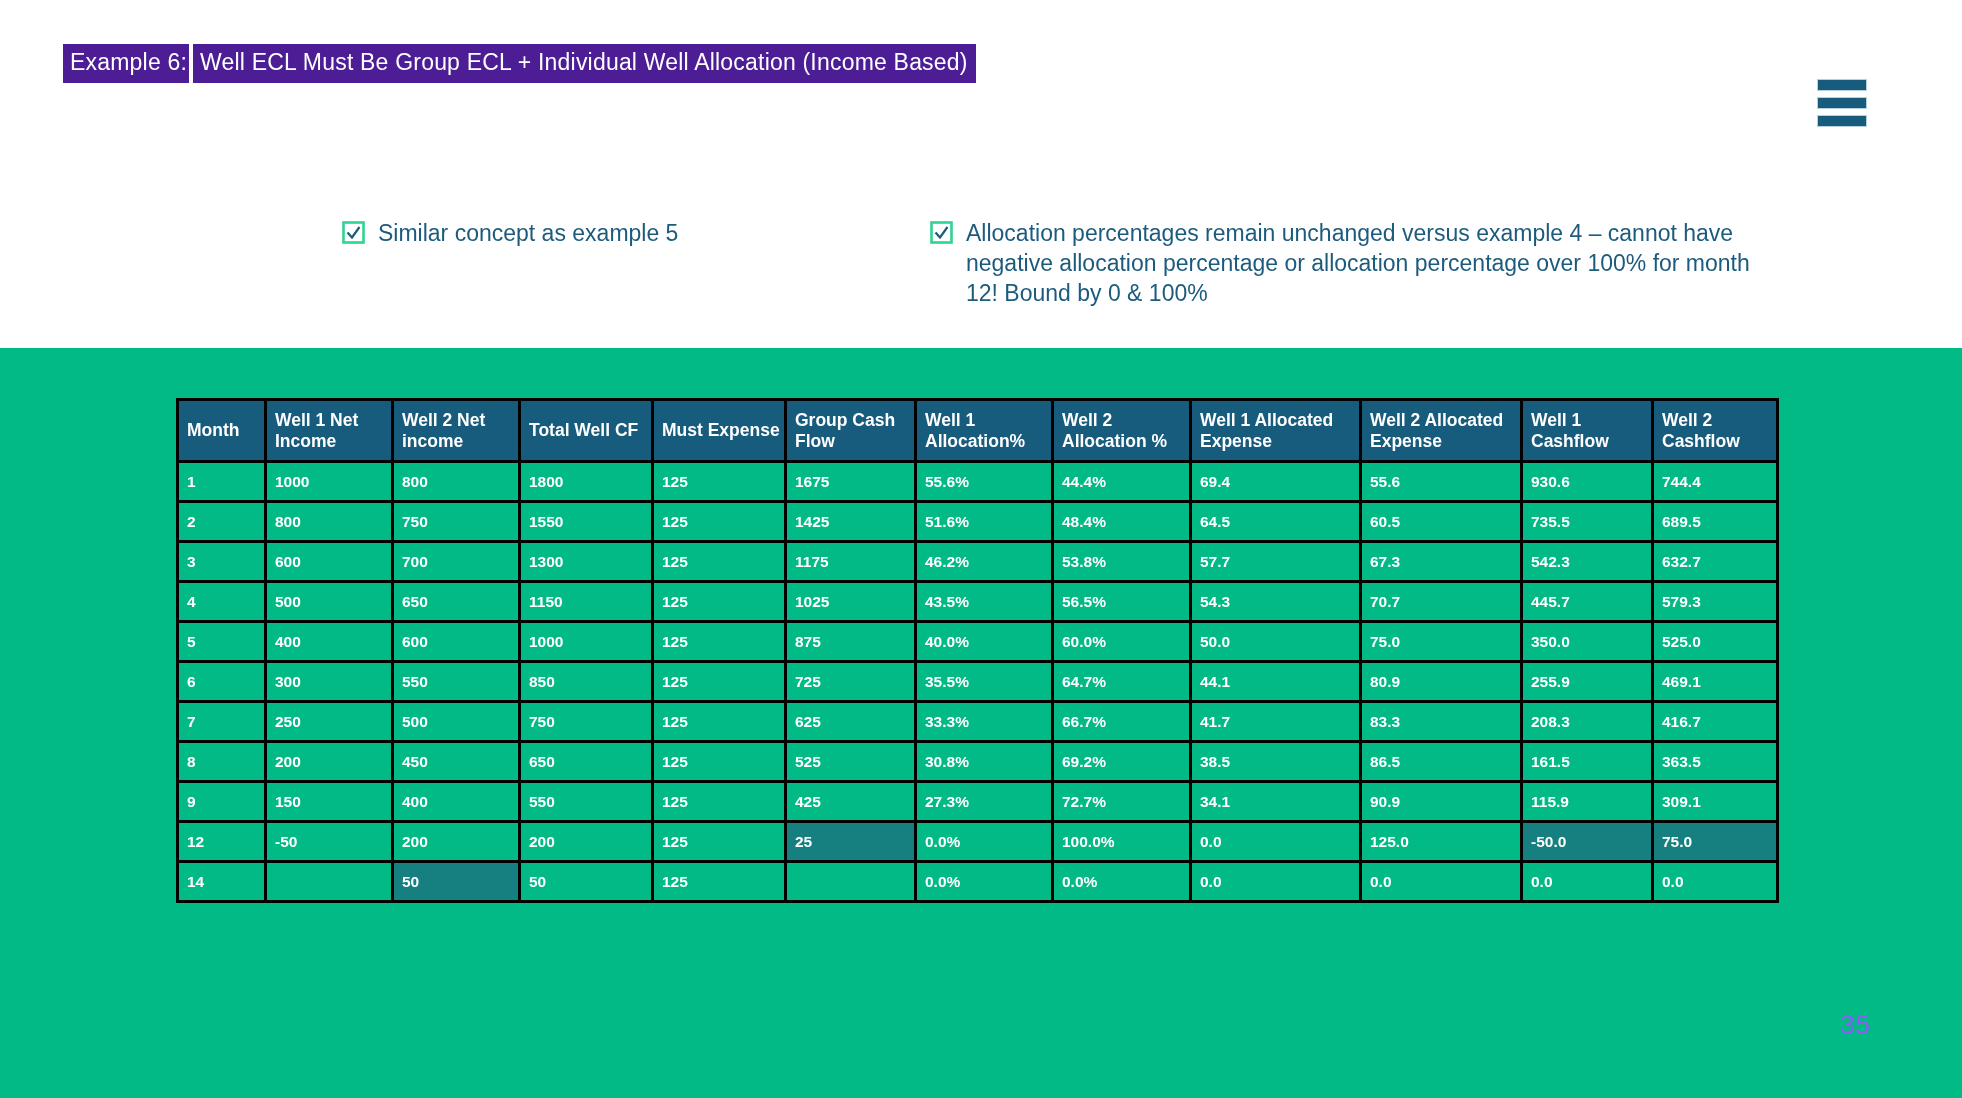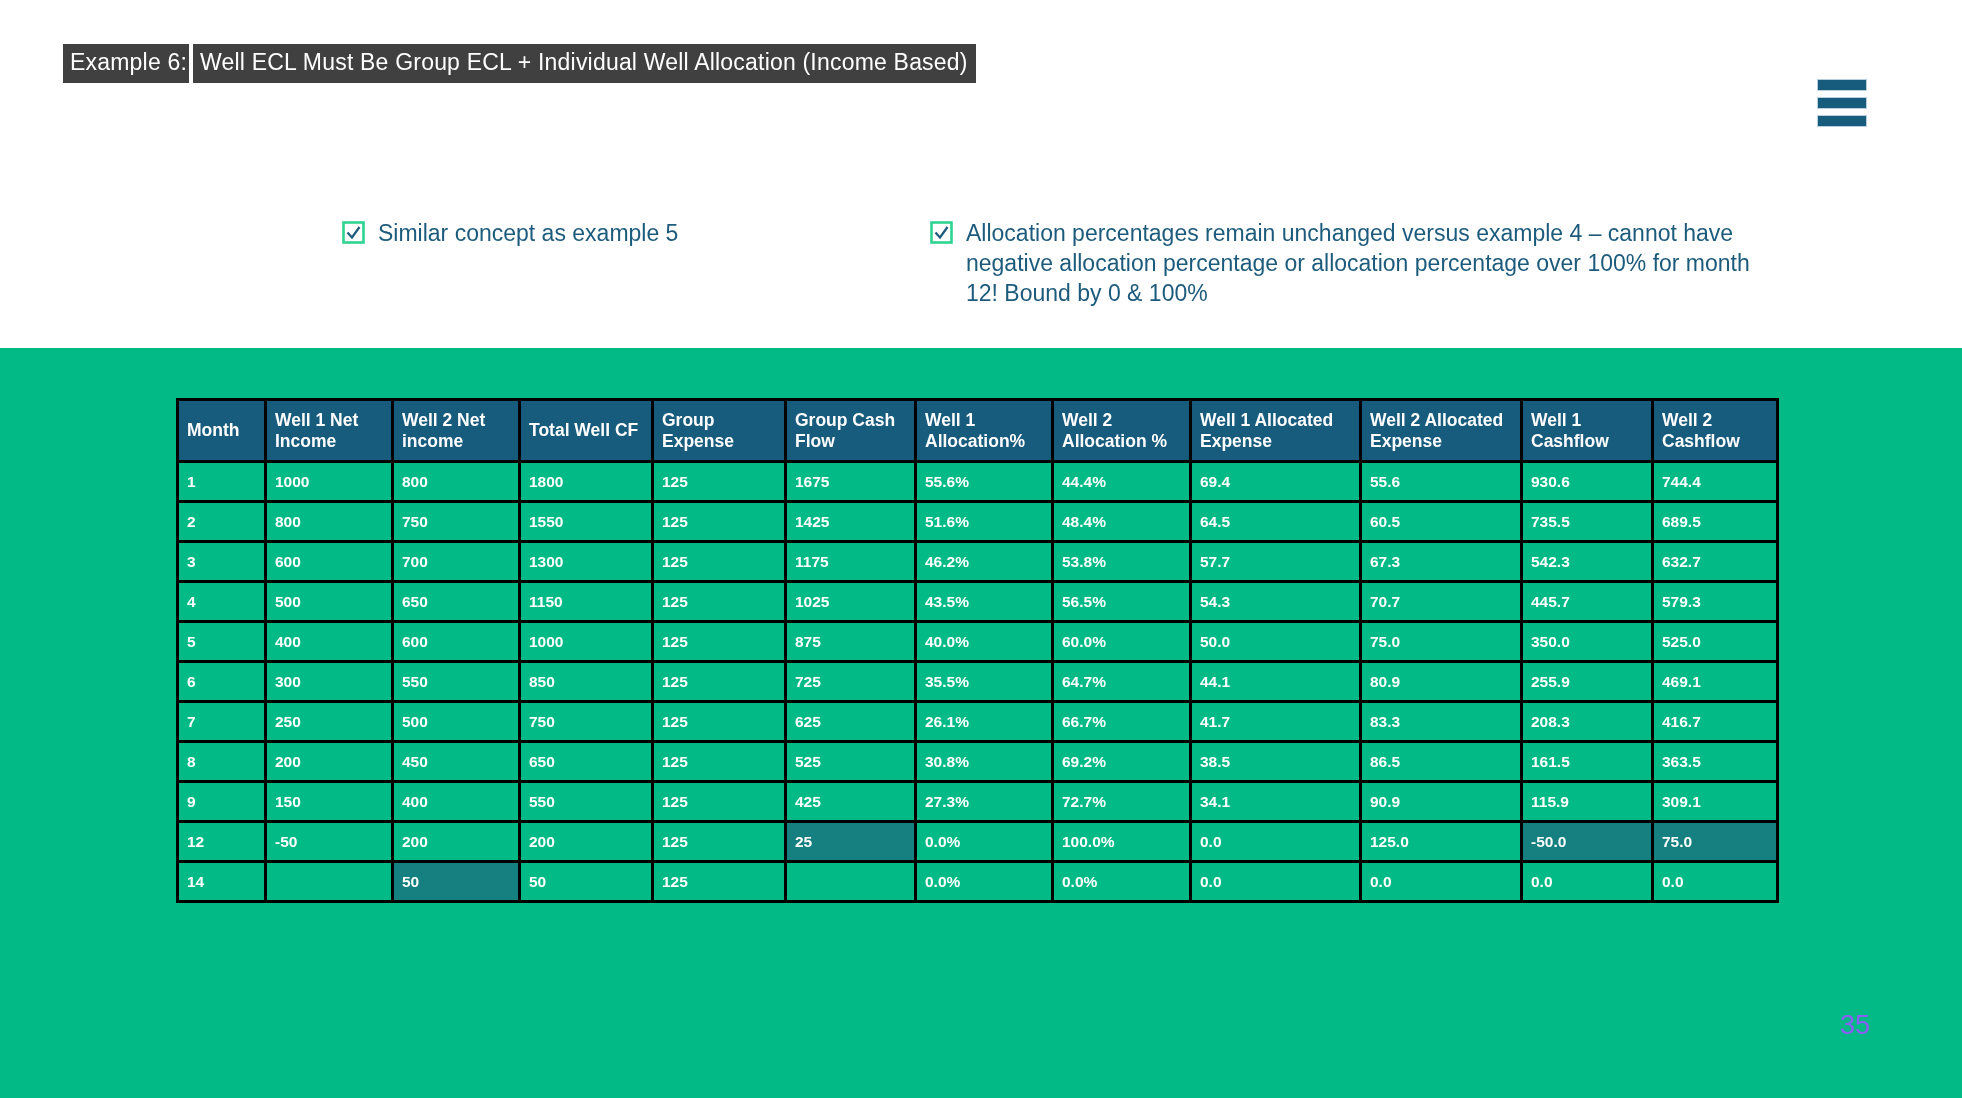--- a/index.html
+++ b/index.html
@@ -11,21 +11,21 @@
   }
 
   
   .title-wrap {
     position: absolute;
     left: 63px; top: 44px;
     white-space: nowrap;
   }
   .title-chunk {
     display: inline-block;
-    background: #404040;
+    background: #4c1d95;
     color: #ffffff;
     font-size: 23px;
     font-weight: 500;
     letter-spacing: 0.2px;
     padding: 5px 8px 7px 7px;
   }
   .title-chunk.first { margin-right: 4px; padding-right: 2px; }
 
   
   .menu-btn {
@@ -153,21 +153,21 @@
       <col style="width:161px">
       <col style="width:131px">
       <col style="width:125px">
   </colgroup>
   <thead>
       <tr>
         <th>Month</th>
         <th>Well 1 Net Income</th>
         <th>Well 2 Net income</th>
         <th>Total Well CF</th>
-        <th>Group Expense</th>
+        <th>Must Expense</th>
         <th>Group Cash Flow</th>
         <th>Well 1 Allocation%</th>
         <th>Well 2 Allocation %</th>
         <th>Well 1 Allocated Expense</th>
         <th>Well 2 Allocated Expense</th>
         <th>Well 1 Cashflow</th>
         <th>Well 2 Cashflow</th>
       </tr>
     </thead>
   <tbody>
@@ -255,21 +255,21 @@
         <td>255.9</td>
         <td>469.1</td>
       </tr>
       <tr>
         <td>7</td>
         <td>250</td>
         <td>500</td>
         <td>750</td>
         <td>125</td>
         <td>625</td>
-        <td>26.1%</td>
+        <td>33.3%</td>
         <td>66.7%</td>
         <td>41.7</td>
         <td>83.3</td>
         <td>208.3</td>
         <td>416.7</td>
       </tr>
       <tr>
         <td>8</td>
         <td>200</td>
         <td>450</td>

